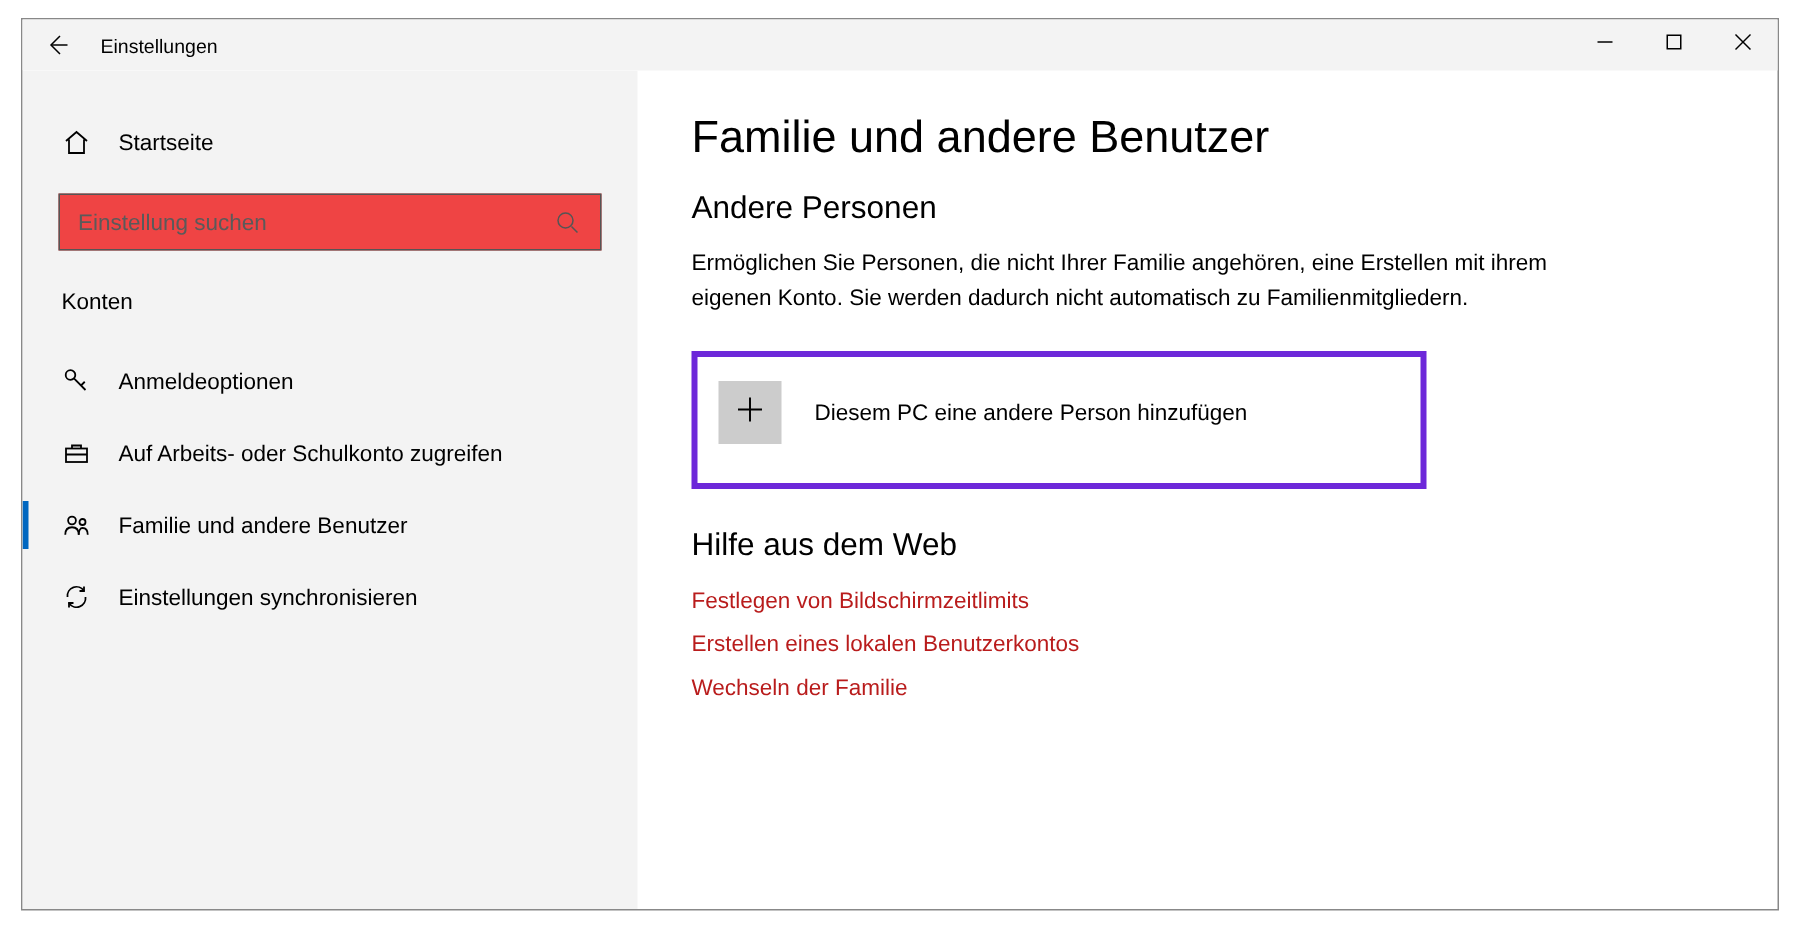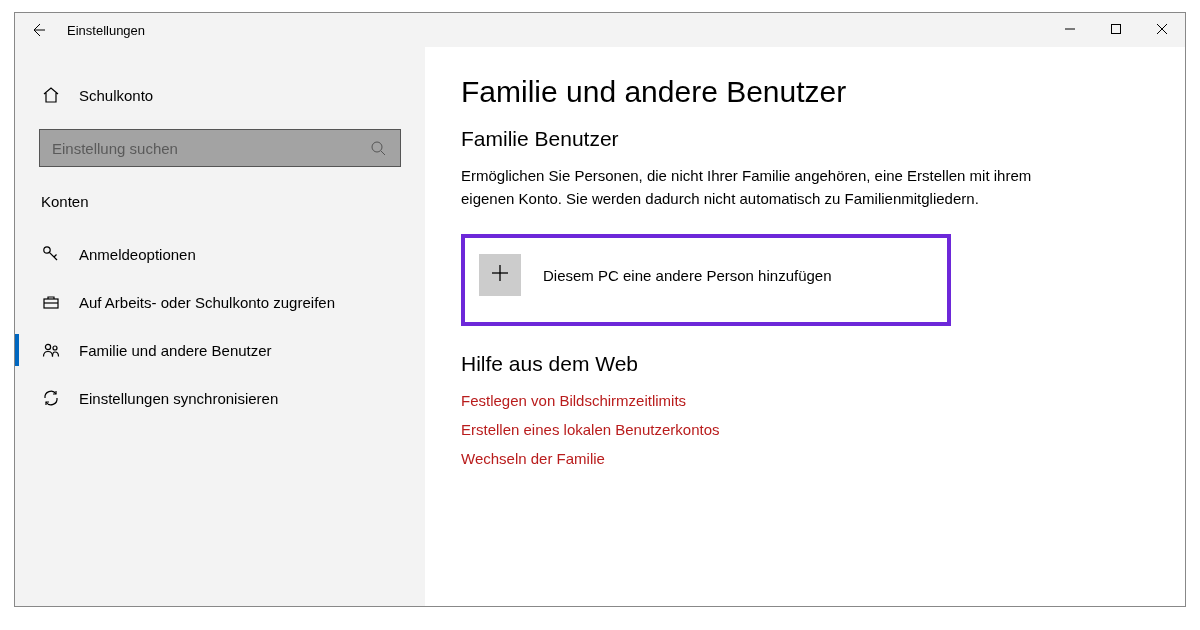--- a/index.html
+++ b/index.html
@@ -69,21 +69,21 @@
   align-items: center;
   padding: 8px 0 8px 26px;
   cursor: pointer;
   gap: 18px;
 }
 .home-row .label { font-size: 15px; color: #000; }
 .search-box {
   margin: 16px 24px 22px 24px;
   height: 38px;
   border: 1px solid #555;
-  background: #a3a3a3;
+  background: #ef4444;
   display: flex;
   align-items: center;
   padding: 0 12px;
 }
 .search-box input {
   flex: 1;
   border: none;
   outline: none;
   background: transparent;
   font-size: 15px;
@@ -209,21 +209,21 @@
 
   <div class="body">
     <div class="sidebar">
 
       <div class="home-row">
         <span class="icon-slot">
           <svg width="18" height="18" viewBox="0 0 18 18">
               <path d="M2 8 L9 2 L16 8 M4 7 V16 H14 V7" fill="none" stroke="#000" stroke-width="1.2"></path>
             </svg>
         </span>
-        <span class="label">Schulkonto</span>
+        <span class="label">Startseite</span>
       </div>
 
       <div class="search-box">
         <input type="text" placeholder="Einstellung suchen" style="">
         <span class="icon-slot">
           <svg width="16" height="16" viewBox="0 0 16 16">
               <circle cx="7" cy="7" r="5" fill="none" stroke="#555" stroke-width="1"></circle>
               <line x1="11" y1="11" x2="15" y2="15" stroke="#555" stroke-width="1"></line>
             </svg>
         </span>
@@ -274,21 +274,21 @@
               <path d="M4 16 L4 13 L7 13" fill="none" stroke="#000" stroke-width="1.2"></path>
             </svg>
         </span>
         <span class="label">Einstellungen synchronisieren</span>
       </div>
 
     </div>
 
     <div class="main">
       <h1 class="page-title">Familie und andere Benutzer</h1>
-      <h2 class="sub-title">Familie Benutzer</h2>
+      <h2 class="sub-title">Andere Personen</h2>
       <p class="desc">Ermöglichen Sie Personen, die nicht Ihrer Familie angehören, eine Erstellen mit ihrem eigenen Konto. Sie werden dadurch nicht automatisch zu Familienmitgliedern.</p>
 
       <div class="highlight-box">
         <div class="plus-box">
           <span>
             <svg width="20" height="20" viewBox="0 0 20 20">
                 <line x1="10" y1="2" x2="10" y2="18" stroke="#000" stroke-width="1.3"></line>
                 <line x1="2" y1="10" x2="18" y2="10" stroke="#000" stroke-width="1.3"></line>
               </svg>
           </span>

